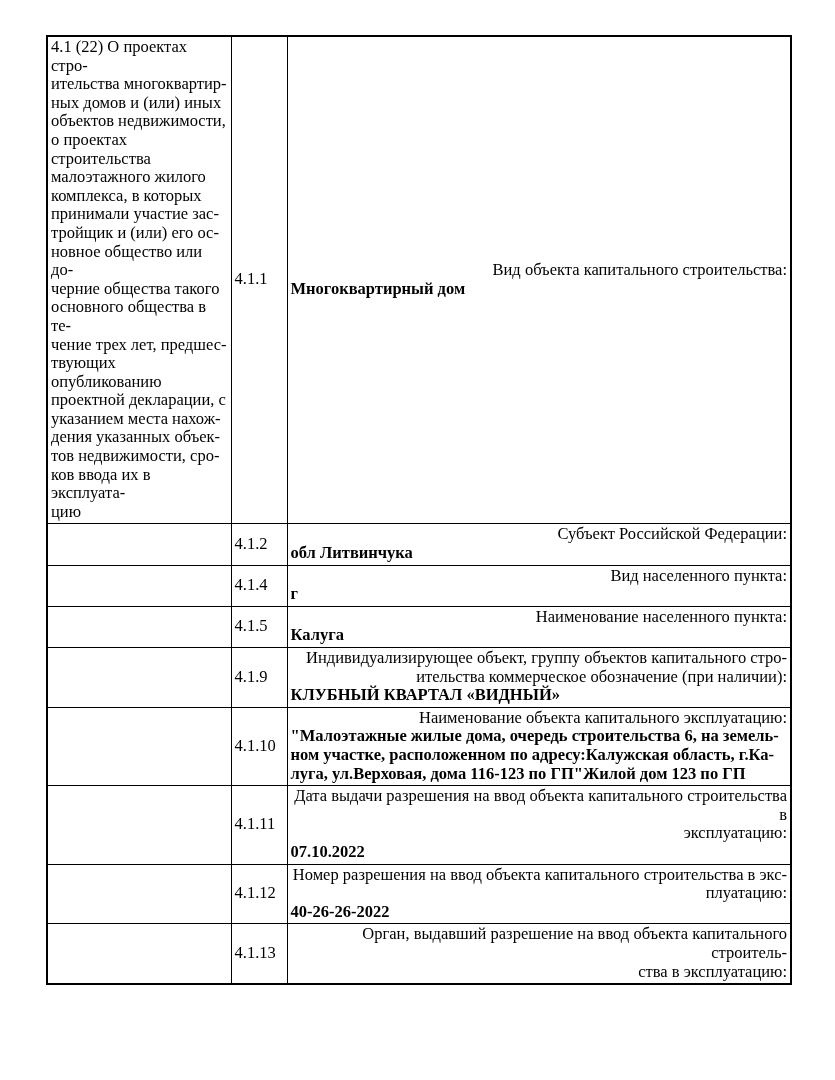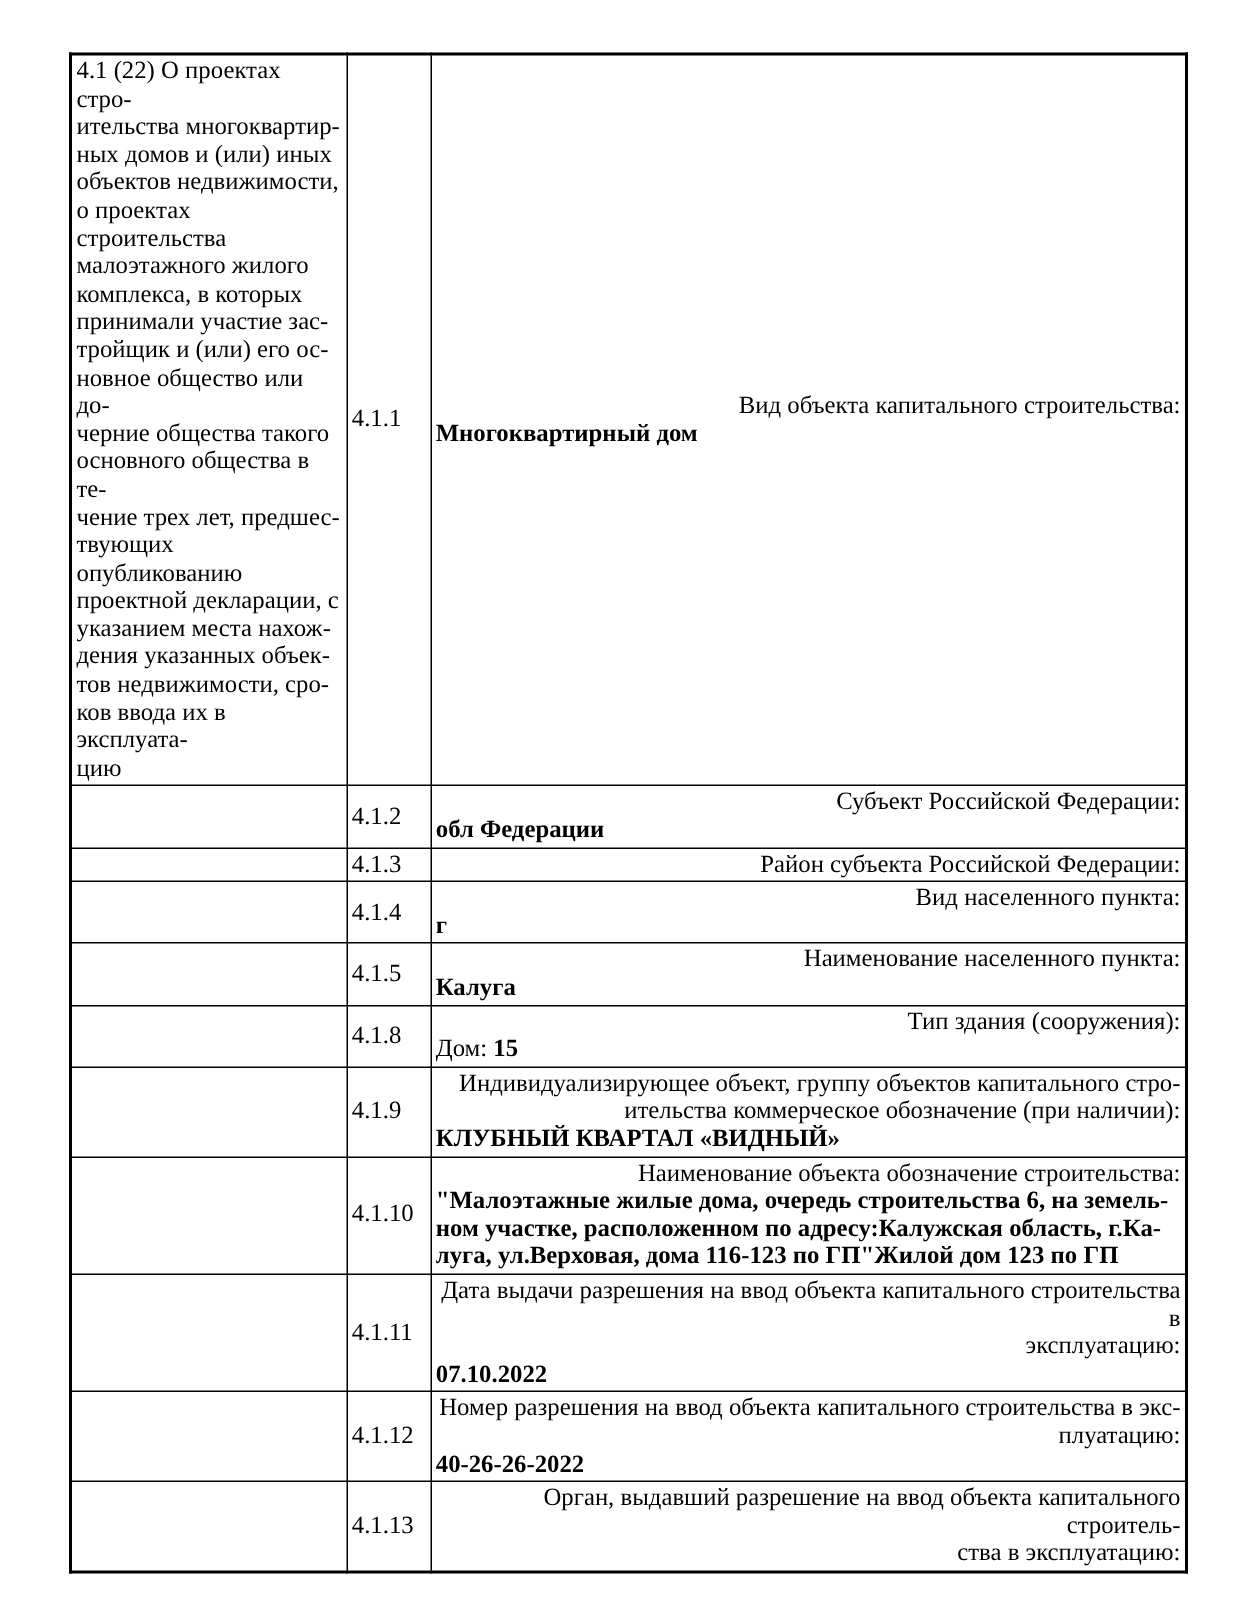--- a/index.html
+++ b/index.html
@@ -106,32 +106,24 @@
         <div class="field-label">Вид объекта капитального строительства:</div>
         <div class="field-value">Многоквартирный дом</div>
       </td>
     </tr>
 
     <tr>
       <td class="c1"></td>
       <td class="c2">4.1.2</td>
       <td class="c3">
         <div class="field-label">Субъект Российской Федерации:</div>
-        <div class="field-value">обл Федерации</div>
+        <div class="field-value">обл Литвинчука</div>
       </td>
     </tr>
 
-    <tr>
-      <td class="c1"></td>
-      <td class="c2">4.1.3</td>
-      <td class="c3">
-        <div class="field-label">Район субъекта Российской Федерации:</div>
-
-      </td>
-    </tr>
 
     <tr>
       <td class="c1"></td>
       <td class="c2">4.1.4</td>
       <td class="c3">
         <div class="field-label">Вид населенного пункта:</div>
         <div class="field-value">г</div>
       </td>
     </tr>
 
@@ -139,44 +131,36 @@
       <td class="c1"></td>
       <td class="c2">4.1.5</td>
       <td class="c3">
         <div class="field-label">Наименование населенного пункта:</div>
         <div class="field-value">Калуга</div>
       </td>
     </tr>
 
 
 
-    <tr>
-      <td class="c1"></td>
-      <td class="c2">4.1.8</td>
-      <td class="c3">
-        <div class="field-label">Тип здания (сооружения):</div>
-        <div class="value-line"><span class="value-prefix">Дом: </span><span class="value-bold">15</span></div>
-      </td>
-    </tr>
 
     <tr>
       <td class="c1"></td>
       <td class="c2">4.1.9</td>
       <td class="c3">
         <div class="field-label">Индивидуализирующее объект, группу объектов капитального стро-
 ительства коммерческое обозначение (при наличии):</div>
         <div class="field-value">КЛУБНЫЙ КВАРТАЛ «ВИДНЫЙ»</div>
       </td>
     </tr>
 
     <tr>
       <td class="c1"></td>
       <td class="c2">4.1.10</td>
       <td class="c3">
-        <div class="field-label">Наименование объекта обозначение строительства:</div>
+        <div class="field-label">Наименование объекта капитального эксплуатацию:</div>
         <div class="field-value">"Малоэтажные жилые дома, очередь строительства 6, на земель-
 ном участке, расположенном по адресу:Калужская область, г.Ка-
 луга, ул.Верховая, дома 116-123 по ГП"Жилой дом 123 по ГП</div>
       </td>
     </tr>
 
     <tr>
       <td class="c1"></td>
       <td class="c2">4.1.11</td>
       <td class="c3">

